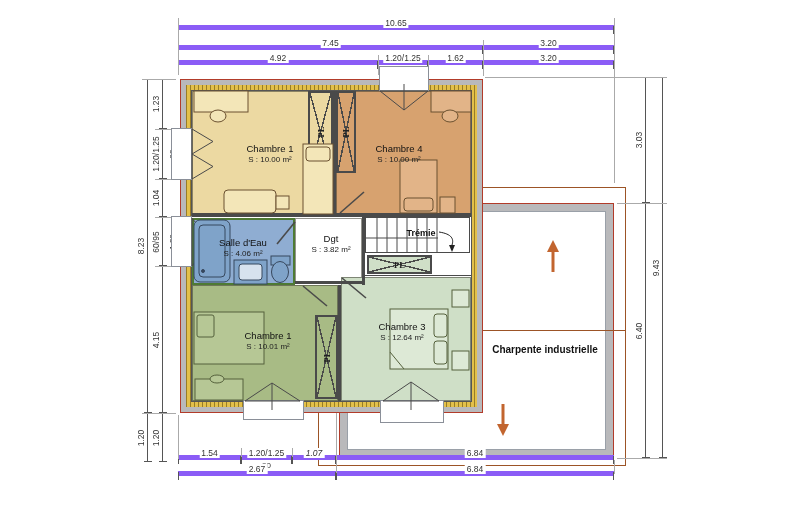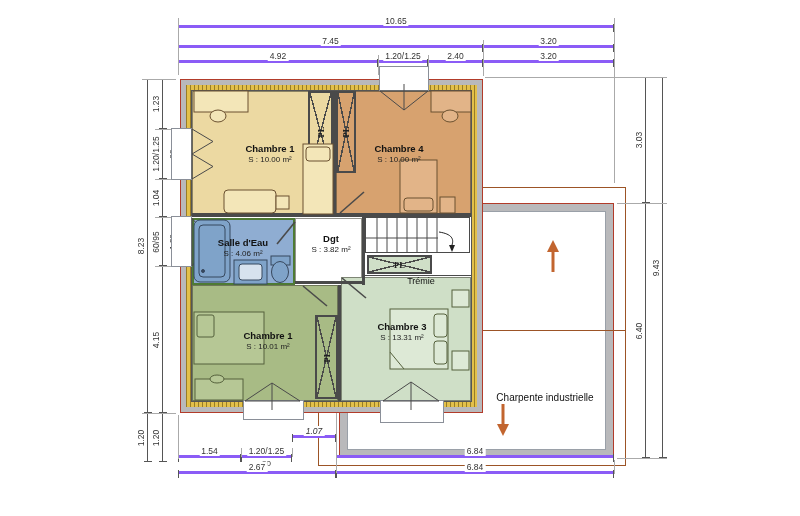--- a/index.html
+++ b/index.html
@@ -1,20 +1,20 @@
 <!DOCTYPE html>
 <html><head>
 <meta charset="utf-8">
 <style>
   html,body{margin:0;padding:0;background:#fff;}
   #canvas{position:relative;width:800px;height:516px;background:#ffffff;overflow:hidden;
           font-family:"Liberation Sans",sans-serif;}
   .abs{position:absolute;box-sizing:border-box;}
   
-  .dim-h{position:absolute;border-top:3px solid #8b5cf6;height:1px;}
+  .dim-h{position:absolute;border-top:5px solid #8b5cf6;height:1px;}
   .dim-h::before,.dim-h::after{content:"";position:absolute;top:-4px;width:1px;height:8px;background:#555;}
   .dim-h::before{left:0;}.dim-h::after{right:0;}
   .dim-h .lbl{position:absolute;left:50%;top:-12px;transform:translateX(-50%);font-size:8.5px;color:#333;white-space:nowrap;background:#fff;padding:0 2px;}
   .dim-h .sub{position:absolute;left:50%;top:1px;transform:translateX(-50%);font-size:8px;color:#333;white-space:nowrap;}
   .dim-v{position:absolute;border-left:1px solid #555;width:1px;}
   .dim-v::before,.dim-v::after{content:"";position:absolute;left:-4px;width:8px;height:1px;background:#555;}
   .dim-v::before{top:0;}.dim-v::after{bottom:0;}
   .dim-v .lbl{position:absolute;left:-7px;top:50%;transform:translate(-50%,-50%) rotate(-90deg);font-size:8.5px;color:#333;white-space:nowrap;}
   .dim-v .sub{position:absolute;left:9px;top:50%;transform:translate(-50%,-50%) rotate(-90deg);font-size:8px;color:#333;white-space:nowrap;}
   .ext{position:absolute;background:#aaa;}
@@ -22,24 +22,24 @@
   .room{position:absolute;box-sizing:border-box;border:1px solid rgba(60,60,50,.55);}
   .wall{position:absolute;background:#4a4a4a;}
   .closet{position:absolute;box-sizing:border-box;border:2px solid #4a4a4a;
     background-image:
       linear-gradient(to top right,transparent calc(50% - .7px),#4a4a4a calc(50% - .7px),#4a4a4a calc(50% + .7px),transparent calc(50% + .7px)),
       linear-gradient(to bottom right,transparent calc(50% - .7px),#4a4a4a calc(50% - .7px),#4a4a4a calc(50% + .7px),transparent calc(50% + .7px));}
   .closet .pl{position:absolute;left:50%;top:50%;font-weight:bold;font-size:8.5px;color:#222;}
   .closet .pl.vert{transform:translate(-50%,-50%) rotate(-90deg);}
   .closet .pl.horz{transform:translate(-50%,-50%);}
   .room-label{position:absolute;transform:translate(-50%,-50%);text-align:center;white-space:nowrap;z-index:40;}
-  .rname{font-weight:bold;font-size:9.5px;color:#111;}
+  .rname{font-weight:normal;font-size:9.5px;color:#111;}
   .rarea{font-size:8px;color:#222;margin-top:1px;}
   .sill{position:absolute;background:#fff;border:1px solid #8a8f98;box-sizing:border-box;z-index:30;}
-  .note{position:absolute;transform:translate(-50%,-50%);font-weight:normal;font-size:9px;color:#111;white-space:nowrap;z-index:40;margin-top:48px;}
+  .note{position:absolute;transform:translate(-50%,-50%);font-weight:bold;font-size:9px;color:#111;white-space:nowrap;z-index:40;}
   svg.overlay{position:absolute;left:0;top:0;z-index:35;pointer-events:none;}
 </style>
 </head>
 <body>
 
 <div id="canvas">
 
   <div class="abs" style="left:318px;top:187px;width:308px;height:279px;border:1px solid #9c5426;background:#fff;z-index:1;"></div>
   <div class="abs" style="left:339px;top:203px;width:275px;height:255px;background:#b9b9bb;border:1px solid #b23b2a;z-index:2;"></div>
   <div class="abs" style="left:347px;top:211px;width:259px;height:239px;background:#fff;border:1px solid #9aa0a8;z-index:3;"></div>
@@ -67,33 +67,33 @@
         <span class="lbl">3.20</span>
       </div>
       <div class="dim-h" style="left: 178px; top: 60px; width: 200px;">
         <span class="lbl">4.92</span>
       </div>
       <div class="dim-h" style="left: 378px; top: 60px; width: 50px;">
         <span class="lbl">1.20/1.25</span>
         <span class="sub">90</span>
       </div>
       <div class="dim-h" style="left: 428px; top: 60px; width: 55px;">
-        <span class="lbl">2.40</span>
+        <span class="lbl">1.62</span>
       </div>
       <div class="dim-h" style="left: 483px; top: 60px; width: 131px;">
         <span class="lbl">3.20</span>
       </div>
       <div class="dim-h" style="left: 178px; top: 455px; width: 63px;">
         <span class="lbl">1.54</span>
       </div>
       <div class="dim-h" style="left: 241px; top: 455px; width: 51px;">
         <span class="lbl">1.20/1.25</span>
         <span class="sub">90</span>
       </div>
-      <div class="dim-h" style="left: 292px; top: 435px; width: 44px; font-style: italic;">
+      <div class="dim-h" style="left: 292px; top: 455px; width: 44px; font-style: italic;">
         <span class="lbl">1.07</span>
       </div>
       <div class="dim-h" style="left: 336px; top: 455px; width: 278px;">
         <span class="lbl">6.84</span>
       </div>
       <div class="dim-h" style="left: 178px; top: 471px; width: 158px;">
         <span class="lbl">2.67</span>
       </div>
       <div class="dim-h" style="left: 336px; top: 471px; width: 278px;">
         <span class="lbl">6.84</span>
@@ -298,18 +298,18 @@
       <div class="room-label" style="left: 331px; top: 243px;">
         <div class="rname">Dgt</div>
         <div class="rarea">S : 3.82 m²</div>
       </div>
       <div class="room-label" style="left: 268px; top: 340px;">
         <div class="rname">Chambre 1</div>
         <div class="rarea">S : 10.01 m²</div>
       </div>
       <div class="room-label" style="left: 402px; top: 331px;">
         <div class="rname">Chambre 3</div>
-        <div class="rarea">S : 13.31 m²</div>
+        <div class="rarea">S : 12.64 m²</div>
       </div>
     </div>
   <div class="note" style="left:421px;top:233px;">Trémie</div>
 
 </div>
 
 </body></html>

